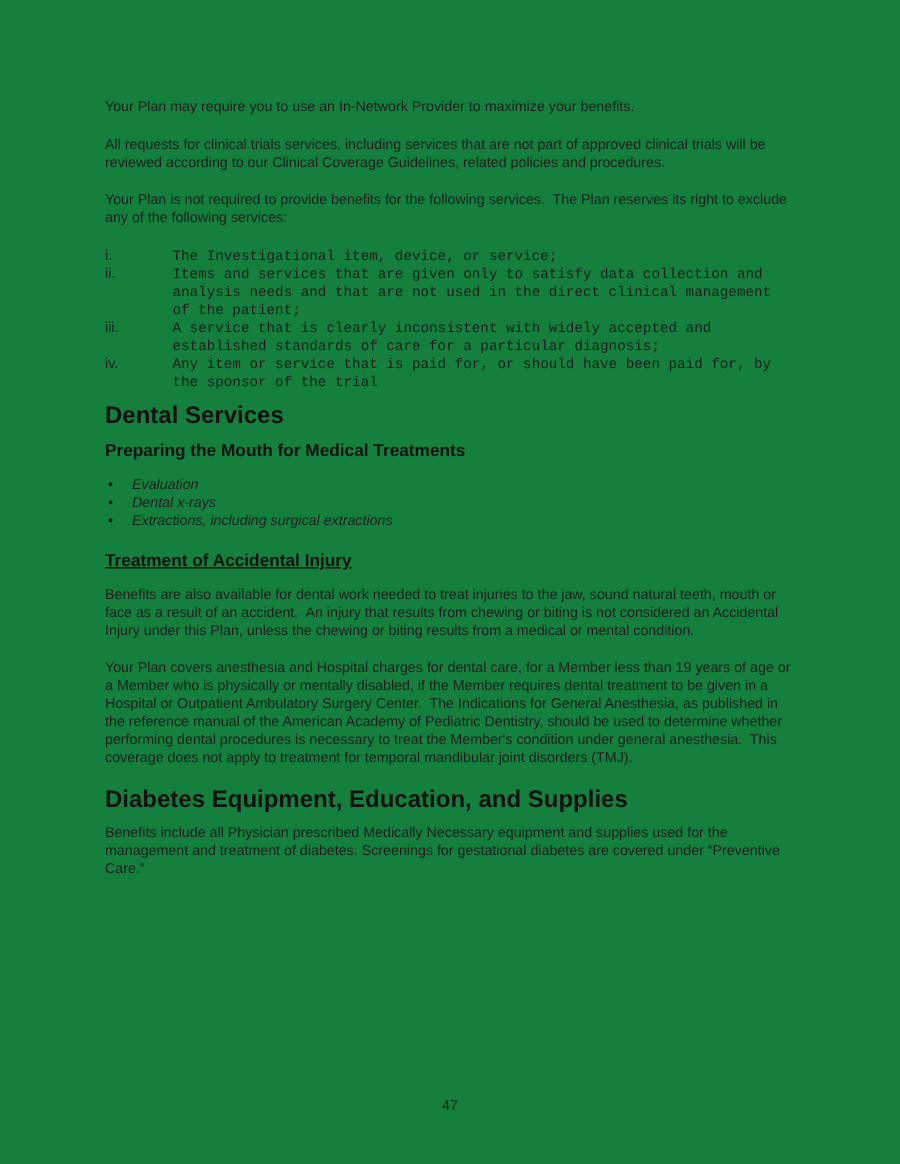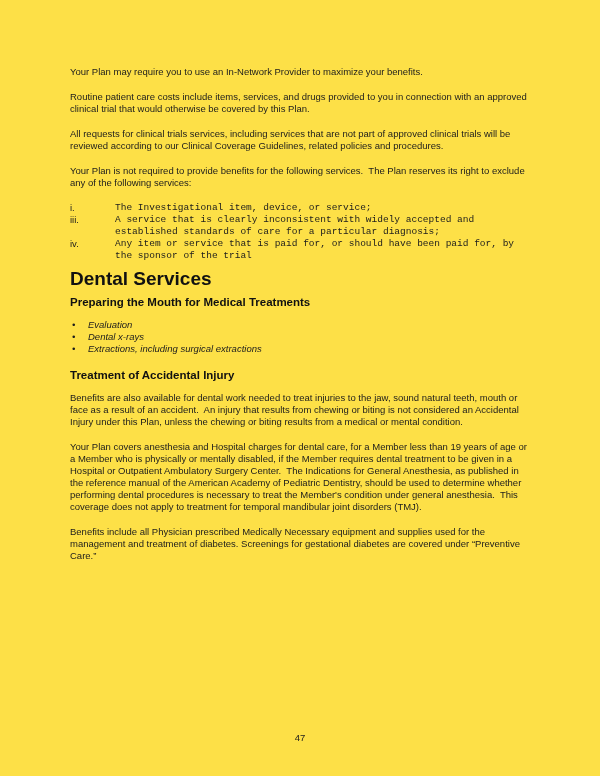--- a/index.html
+++ b/index.html
@@ -5,21 +5,21 @@
   html, body {
     margin: 0;
     padding: 0;
     background: #ffffff;
   }
   .page {
     position: relative;
     width: 600px;
     height: 776px;
     box-sizing: border-box;
-    background: #fde047;
+    background: #15803d;
     padding: 66px 70px 0 70px;
     font-family: "Liberation Sans", "DejaVu Sans", sans-serif;
     font-size: 9.5px;
     line-height: 12px;
     color: #1c1c1c;
     overflow: hidden;
   }
   .body-text {
     margin: 0 0 13px 0;
     white-space: pre-wrap;
@@ -34,37 +34,38 @@
   .roman-marker {
     flex: 0 0 45px;
   }
   .roman-text {
     flex: 1 1 auto;
     white-space: pre-wrap;
     font-family: Liberation Mono, monospace;
   }
   h1.doc-h1 {
     margin: 8px 0 8px 0;
-    font-size: 19px;
+    font-size: 16px;
     line-height: 17px;
     font-weight: bold;
     color: #111111;
   }
   h1.doc-h1.spaced {
     margin-top: 12px;
   }
   h2.doc-h2 {
     margin: 0 0 10px 0;
     font-size: 11.5px;
     line-height: 14px;
     font-weight: bold;
     color: #111111;
   }
   h2.doc-h2.spaced {
     margin-top: 12px;
+    text-decoration: underline;
   }
   .bullet-list {
     margin: 0 0 13px 0;
   }
   .bullet-item {
     display: flex;
     align-items: flex-start;
     font-style: italic;
   }
   .bullet-item::before {
@@ -80,30 +81,33 @@
     text-align: center;
   }
 </style>
 </head>
 <body>
 
 <div class="page">
 
   <p class="body-text">Your Plan may require you to use an In-Network Provider to maximize your benefits.</p>
 
-  <p class="body-text">Routine patient care costs include items, services, and drugs provided to you in connection with an approved clinical trial that would otherwise be covered by this Plan.</p>
 
   <p class="body-text">All requests for clinical trials services, including services that are not part of approved clinical trials will be reviewed according to our Clinical Coverage Guidelines, related policies and procedures.</p>
 
   <p class="body-text">Your Plan is not required to provide benefits for the following services.  The Plan reserves its right to exclude any of the following services:</p>
 
   <div class="roman-list">
     <div class="roman-item">
       <span class="roman-marker">i.</span>
       <span class="roman-text">The Investigational item, device, or service;</span>
+    </div>
+    <div class="roman-item">
+      <span class="roman-marker">ii.</span>
+      <span class="roman-text">Items and services that are given only to satisfy data collection and analysis needs and that are not used in the direct clinical management of the patient;</span>
     </div>
     <div class="roman-item">
       <span class="roman-marker">iii.</span>
       <span class="roman-text">A service that is clearly inconsistent with widely accepted and established standards of care for a particular diagnosis;</span>
     </div>
     <div class="roman-item">
       <span class="roman-marker">iv.</span>
       <span class="roman-text">Any item or service that is paid for, or should have been paid for, by the sponsor of the trial</span>
     </div>
   </div>
@@ -125,18 +129,19 @@
     </div>
   </div>
 
   <h2 class="doc-h2 spaced">Treatment of Accidental Injury</h2>
 
   <p class="body-text">Benefits are also available for dental work needed to treat injuries to the jaw, sound natural teeth, mouth or face as a result of an accident.  An injury that results from chewing or biting is not considered an Accidental Injury under this Plan, unless the chewing or biting results from a medical or mental condition.</p>
 
 
   <p class="body-text">Your Plan covers anesthesia and Hospital charges for dental care, for a Member less than 19 years of age or a Member who is physically or mentally disabled, if the Member requires dental treatment to be given in a Hospital or Outpatient Ambulatory Surgery Center.  The Indications for General Anesthesia, as published in the reference manual of the American Academy of Pediatric Dentistry, should be used to determine whether performing dental procedures is necessary to treat the Member's condition under general anesthesia.  This coverage does not apply to treatment for temporal mandibular joint disorders (TMJ).</p>
 
+  <h1 class="doc-h1 spaced">Diabetes Equipment, Education, and Supplies</h1>
 
   <p class="body-text">Benefits include all Physician prescribed Medically Necessary equipment and supplies used for the management and treatment of diabetes. Screenings for gestational diabetes are covered under “Preventive Care.”</p>
 
   <div class="page-number">47</div>
 
 </div>
 
 </body></html>

